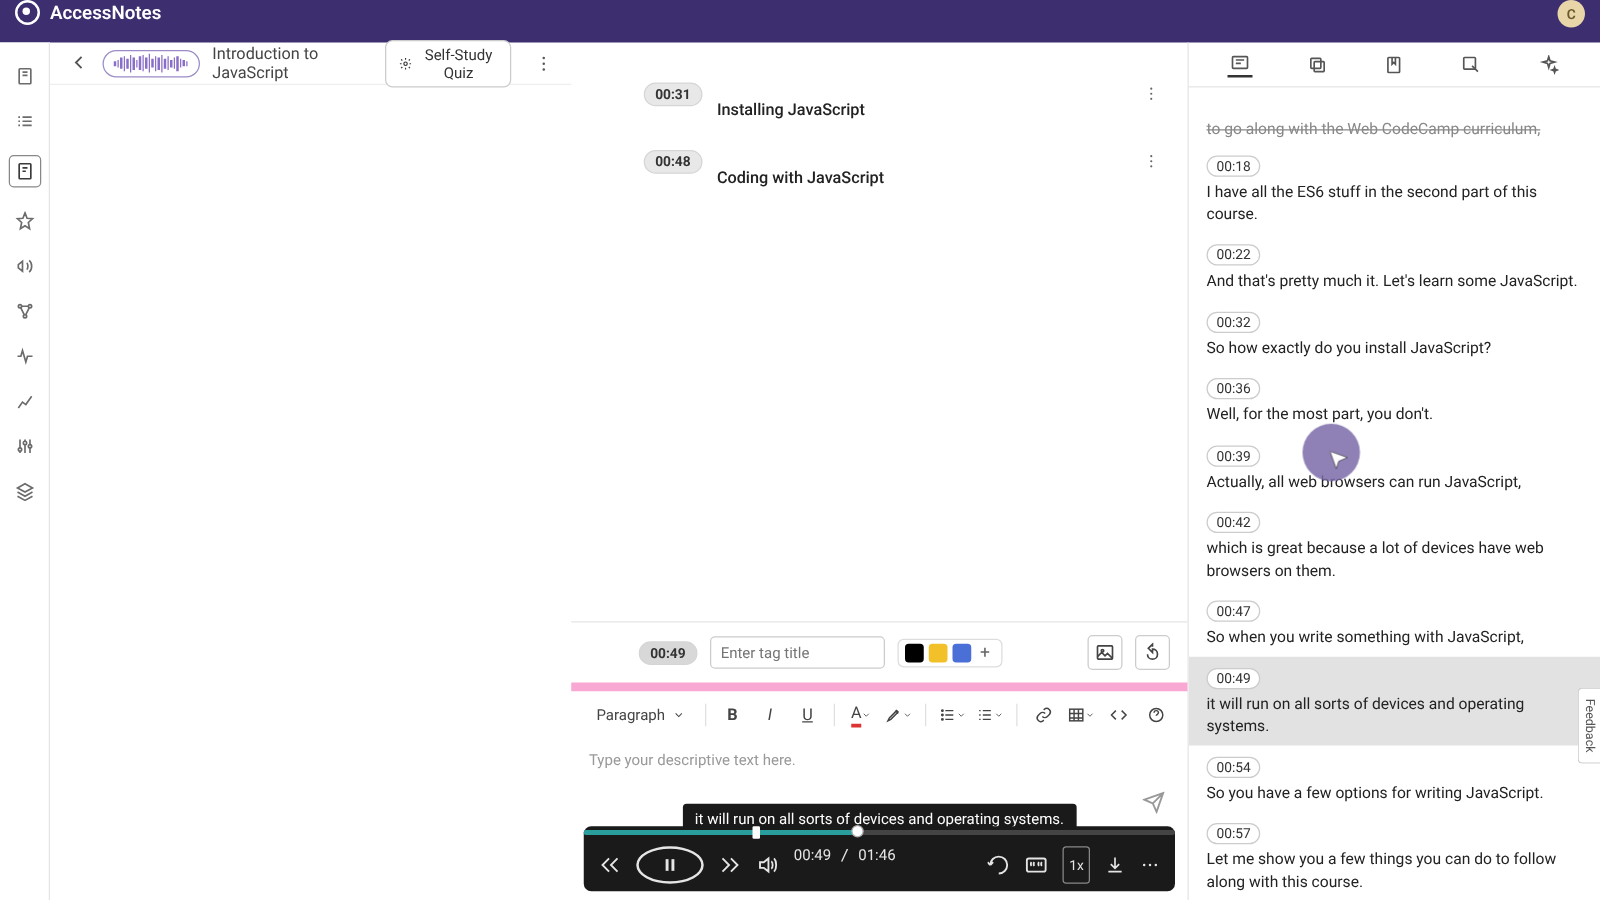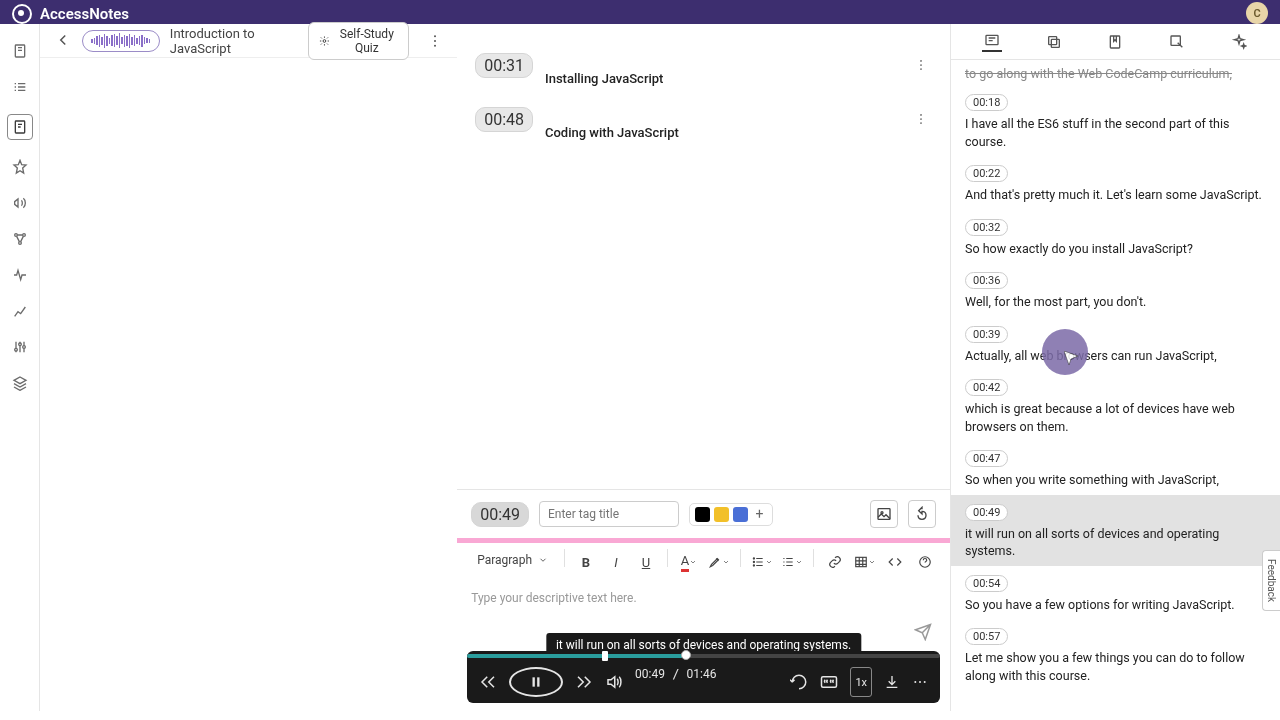--- a/index.html
+++ b/index.html
@@ -1,18 +1,18 @@
 <!DOCTYPE html>
 <html><head>
 <meta charset="utf-8">
 <style>
 * { margin: 0; padding: 0; box-sizing: border-box; font-family: -apple-system, BlinkMacSystemFont, "Segoe UI", Roboto, sans-serif; }
 body { width: 1280px; height: 720px; overflow: hidden; background: #fff; }
 
-.topbar { height: 24px; background: #3d2e6f; display: flex; align-items: flex-end; padding: 0 12px; justify-content: space-between; }
+.topbar { height: 34px; background: #3d2e6f; display: flex; align-items: flex-start; padding: 0 12px; justify-content: space-between; }
 .brand { display: flex; align-items: center; gap: 8px; color: #fff; font-weight: 600; font-size: 15px; }
 .brand-logo { width: 20px; height: 20px; border: 2.5px solid #fff; border-radius: 50%; position: relative; }
 .brand-logo::after { content: ""; position: absolute; width: 6px; height: 6px; background: #fff; border-radius: 50%; top: 4px; left: 4px; }
 .avatar { width: 22px; height: 22px; border-radius: 50%; background: #e8d5a8; color: #6b5a2e; display: flex; align-items: center; justify-content: center; font-size: 11px; font-weight: 600; }
 
 .app { display: flex; height: calc(720px - 33px); }
 
 .rail { width: 40px; background: #fff; border-right: 1px solid #e5e5e5; display: flex; flex-direction: column; align-items: center; padding-top: 18px; gap: 18px; }
 .rail-icon { width: 18px; height: 18px; color: #6b6b6b; cursor: pointer; display: flex; align-items: center; justify-content: center; }
 .rail-icon.active { color: #3a3a3a; border: 1px solid #888; border-radius: 4px; width: 26px; height: 26px; }
@@ -28,36 +28,36 @@
 .header-spacer { flex: 1; }
 .quiz-btn { display: flex; align-items: center; gap: 6px; border: 1px solid #ccc; border-radius: 6px; padding: 4px 10px; font-size: 12px; color: #333; cursor: pointer; background: #fff; }
 .more-btn { width: 18px; color: #555; cursor: pointer; margin-left: 8px; }
 
 .content { flex: 1; display: flex; min-height: 0; }
 
 .left { flex: 1; display: flex; flex-direction: column; min-width: 0; position: relative; }
 
 .notes-list { flex: 1; padding: 14px 0; overflow: auto; }
 .note-row { display: flex; align-items: center; padding: 6px 18px; gap: 12px; }
-.time-chip { background: #e8e8e8; border: 1px solid #d5d5d5; border-radius: 10px; padding: 2px 8px; font-size: 16px; color: #333; font-weight: 400; }
+.time-chip { background: #e8e8e8; border: 1px solid #d5d5d5; border-radius: 10px; padding: 2px 8px; font-size: 11px; color: #333; font-weight: 700; margin-left: 40px; }
 .note-title { font-size: 13px; color: #222; font-weight: 500; margin-top: 27px; }
 .note-more { margin-left: auto; color: #666; cursor: pointer; padding: 4px; }
 
 .cursor-dot { position: absolute; width: 46px; height: 46px; background: #7c6ba8; border-radius: 50%; top: 305px; left: 585px; opacity: 0.85; display: flex; align-items: center; justify-content: center; }
 .cursor-dot svg { position: absolute; left: 22px; top: 22px; }
 
 .editor-bar { border-top: 1px solid #e5e5e5; padding: 10px 14px; display: flex; align-items: center; gap: 10px; }
 .tag-input { border: 1px solid #ccc; border-radius: 4px; padding: 5px 8px; font-size: 12px; width: 140px; }
 .color-group { display: flex; align-items: center; gap: 4px; border: 1px solid #ddd; border-radius: 5px; padding: 3px 5px; }
 .color-sw { width: 15px; height: 15px; border-radius: 3px; cursor: pointer; }
 .add-color { width: 15px; height: 15px; display: flex; align-items: center; justify-content: center; color: #666; cursor: pointer; font-size: 14px; }
 .bar-spacer { flex: 1; }
 .sq-btn { width: 28px; height: 28px; border: 1px solid #ccc; border-radius: 4px; display: flex; align-items: center; justify-content: center; cursor: pointer; color: #444; }
 
-.toolbar { border-top: 5px solid #f9a8d4; padding: 6px 12px; display: flex; align-items: flex-start; gap: 4px; }
+.toolbar { border-top: 7px solid #f9a8d4; padding: 6px 12px; display: flex; align-items: center; gap: 4px; }
 .fmt-select { display: flex; align-items: center; gap: 6px; padding: 4px 8px; font-size: 12px; color: #444; border-radius: 4px; cursor: pointer; }
 .tb-btn { width: 26px; height: 26px; display: flex; align-items: center; justify-content: center; color: #444; cursor: pointer; border-radius: 3px; font-size: 13px; }
 .tb-sep { width: 1px; height: 18px; background: #e0e0e0; margin: 0 4px; }
 .tb-drop { display: flex; align-items: center; }
 
 .textarea { padding: 10px 14px 30px; font-size: 12px; color: #999; min-height: 70px; position: relative; }
 .send-btn { position: absolute; right: 18px; bottom: 10px; color: #999; cursor: pointer; }
 
 .caption-bubble { position: absolute; bottom: 54px; left: 50%; transform: translateX(-50%); background: #1a1a1a; color: #fff; font-size: 12px; padding: 5px 10px; border-radius: 3px; white-space: nowrap; }
 
@@ -77,21 +77,21 @@
 .right { width: 330px; border-left: 1px solid #e5e5e5; display: flex; flex-direction: column; }
 .right-tabs { height: 36px; display: flex; align-items: center; justify-content: space-around; border-bottom: 1px solid #e5e5e5; padding: 0 10px; }
 .right-tab { width: 20px; height: 20px; color: #555; cursor: pointer; display: flex; align-items: center; justify-content: center; }
 .right-tab.active { border-bottom: 2px solid #333; padding-bottom: 2px; }
 
 .transcript { flex: 1; overflow: auto; padding: 6px 0; }
 .t-seg { padding: 6px 14px; }
 .t-seg.active { background: #e2e2e2; }
 .t-time { display: inline-block; background: #fff; border: 1px solid #ccc; border-radius: 9px; padding: 1px 7px; font-size: 11px; color: #333; margin-bottom: 4px; }
 .t-text { font-size: 12.5px; color: #222; line-height: 1.4; }
-.t-cut { font-size: 12.5px; color: #888; padding: 0 14px 4px; text-decoration: line-through; }
+.t-cut { font-size: 12.5px; color: #888; padding: 0 14px 4px; text-decoration: line-through; margin-top: 20px; }
 
 .feedback-tab { position: fixed; right: 0; top: 550px; background: #fff; border: 1px solid #ccc; border-right: none; border-radius: 4px 0 0 4px; padding: 8px 3px; font-size: 10px; writing-mode: vertical-rl; color: #555; cursor: pointer; }
 
 svg { display: block; }
 </style>
 </head>
 <body>
 
 <div class="topbar">
   <div class="brand">

